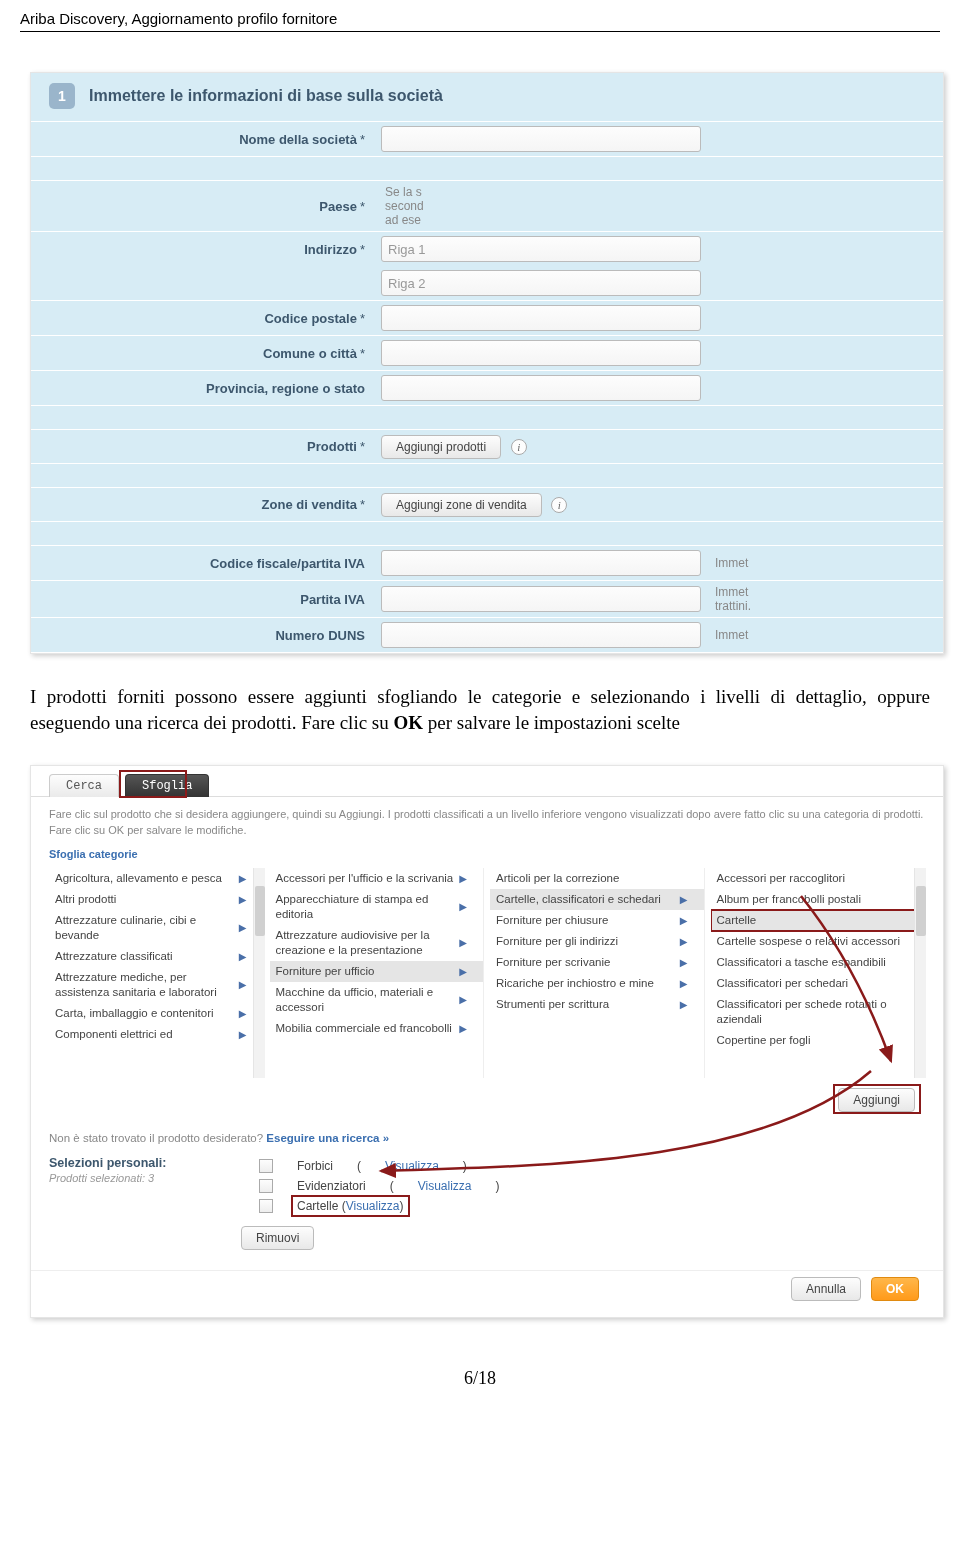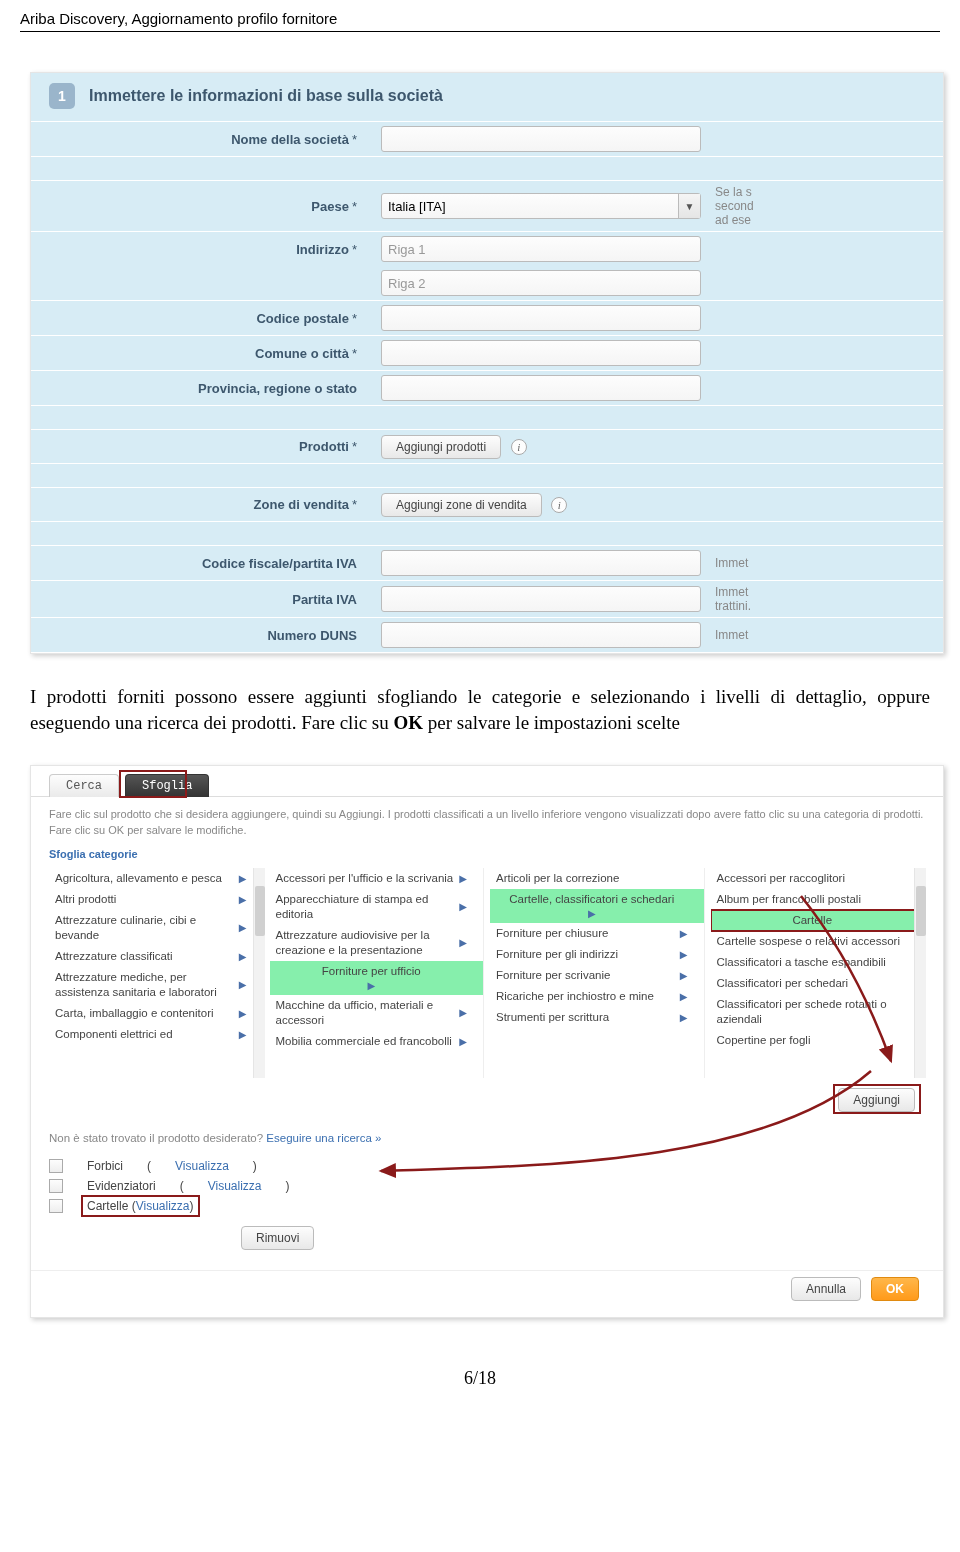--- a/index.html
+++ b/index.html
@@ -7,21 +7,21 @@
   .doc-header { font-size: 15px; padding: 10px 20px 4px 20px; }
   .hr-top { border: none; border-top: 1px solid #000; margin: 0 20px 40px 20px; }
   .screenshot { margin: 0 16px 30px 30px; border: 1px solid #e5e5e5; box-shadow: 2px 2px 5px rgba(0,0,0,0.2); overflow: hidden; }
   .section1 { background: #d7ecf5; }
   .step-row { display: flex; align-items: center; padding: 10px 0 12px 18px; border-bottom: 1px solid #fff; }
   .step-badge { width: 26px; height: 26px; border-radius: 5px; background: #9ab5cb; color: #fff; font-weight: bold; display: flex; align-items: center; justify-content: center; font-size: 14px; margin-right: 14px; }
   .step-title { color: #3d576d; font-weight: bold; font-size: 16px; }
   .form-table { width: 100%; }
   .form-row { display: flex; align-items: center; border-bottom: 1px solid #fff; padding: 4px 0 4px 0; min-height: 34px; }
   .gap-row { height: 24px; background: #d7ecf5; border-bottom: 1px solid #fff; }
-  .form-label { width: 350px; text-align: right; padding-right: 24px; font-weight: bold; color: #3d576d; font-size: 13px; }
+  .form-label { width: 350px; text-align: right; padding-right: 16px; font-weight: bold; color: #3d576d; font-size: 13px; }
   .form-label .ast { color: #3d576d; font-weight: normal; padding-left: 3px; }
   .form-ctl { flex: 0 0 330px; padding-right: 10px; }
   .form-help { color: #888; font-size: 12px; padding-left: 4px; white-space: nowrap; }
   input[type=text], select.std { width: 100%; height: 26px; border: 1px solid #bbb; border-radius: 3px; padding: 2px 6px; font-size: 13px; background: linear-gradient(#fdfdfd,#f5f5f5); }
   input.placeholder { color: #999; }
   select.std { appearance: none; padding-right: 22px; background: linear-gradient(#fdfdfd,#f5f5f5); }
   .select-wrap { position: relative; }
   .select-wrap .arrow { position: absolute; right: 1px; top: 1px; width: 22px; height: 24px; border-left: 1px solid #bbb; background: linear-gradient(#f5f5f5,#e5e5e5); display:flex; align-items:center; justify-content:center; color:#555; font-size:10px; pointer-events:none; }
   .btn { display: inline-block; padding: 4px 14px; border: 1px solid #bbb; border-radius: 4px; background: linear-gradient(#fdfdfd,#e8e8e8); font-size: 12px; color: #444; cursor: pointer; }
   .btn.ok { background: linear-gradient(#ffb74a,#ff9a1a); color: #fff; border-color: #e08a10; font-weight: bold; }
@@ -37,27 +37,27 @@
   .instr-text { color: #888; font-size: 11px; padding: 10px 18px 8px 18px; line-height: 1.4; }
   .subhead { color: #3b6fb0; font-weight: bold; font-size: 11px; padding: 2px 18px 8px 18px; }
   .columns { display: flex; padding: 0 18px 6px 18px; gap: 6px; }
   .col { flex: 1; border: none; position: relative; }
   .col-inner { border-right: 1px solid #eee; height: 210px; overflow: hidden; }
   .scrollbar { position: absolute; right: -1px; top:0; width: 12px; height: 210px; background: #f2f2f2; border-left: 1px solid #e5e5e5; }
   .scrollbar .thumb { position: absolute; left: 1px; width: 10px; background: #d0d0d0; border-radius: 2px; }
   .col ul { list-style: none; }
   .col li { display: flex; align-items: center; justify-content: space-between; font-size: 11.5px; color: #444; padding: 3px 16px 3px 6px; line-height: 1.3; }
   .col li .arrow2 { color: #4a6fa8; font-size: 10px; }
-  .col li.sel { background: #86efac; flex-direction: column; }
+  .col li.sel { background: #e5e5e5; }
   .col li.hl { position: relative; }
   .col li.hl::after { content:""; position:absolute; inset: -1px 2px -1px -1px; border: 2px solid #8a1a1a; pointer-events:none; }
   .aggiungi-row { display:flex; justify-content:flex-end; padding: 4px 28px 10px 0; position: relative; }
   .aggiungi-hl { position:absolute; border:2px solid #8a1a1a; width: 88px; height: 30px; right: 22px; top: 0; pointer-events:none; }
   .not-found { color:#888; font-size:11.5px; padding: 10px 18px 2px 18px; }
-  .not-found a { color:#3b6fb0; font-weight: normal; text-decoration: none; }
+  .not-found a { color:#3b6fb0; font-weight: bold; text-decoration: none; }
   .selez-row { display:flex; padding: 10px 18px 0 18px; gap: 30px; }
   .selez-left { width: 180px; }
   .selez-left .ttl { color:#3d576d; font-weight: bold; font-size:12.5px; }
   .selez-left .sub { color:#999; font-style: italic; font-size:11px; margin-top:2px; }
   .selez-right ul { list-style:none; }
   .selez-right li { display:flex; align-items:center; gap:24px; font-size:12px; color:#444; padding: 3px 0; }
   .selez-right li .cb { width:14px; height:14px; border:1px solid #aaa; background:linear-gradient(#fdfdfd,#eee); }
   .selez-right li a { color:#3b6fb0; text-decoration:none; }
   .selez-right li.hl2 span.visu { position: relative; }
   .selez-right li.hl2 span.visu::after { content:""; position:absolute; left:-6px; right:-6px; top:-4px; bottom:-4px; border:2px solid #8a1a1a; }
@@ -80,26 +80,20 @@
     </div>
 
     <div class="form-table">
       <div class="form-row">
         <div class="form-label"><span>Nome della società</span><span class="ast">*</span></div>
         <div class="form-ctl"><input type="text" style=""></div>
       </div>
       <div class="gap-row"></div>
       <div class="form-row">
         <div class="form-label"><span>Paese</span><span class="ast">*</span></div>
-        <div class="form-ctl">
-          <div class="select-wrap">
-            <select class="std"><option>Italia  [ITA]</option></select>
-            <span class="arrow">▼</span>
-          </div>
-        </div>
         <div class="form-help">
           <span>Se la s</span><br>
           <span>second</span><br>
           <span>ad ese</span>
         </div>
       </div>
       <div class="form-row" style="border-bottom:none;">
         <div class="form-label"><span>Indirizzo</span><span class="ast">*</span></div>
         <div class="form-ctl"><input type="text" class="placeholder" value="Riga 1" style=""></div>
       </div>
@@ -319,20 +313,24 @@
           </marker>
         </defs>
       <path d="M80,10 C120,60 150,120 170,175" stroke="#8a1a1a" stroke-width="2.5" fill="none" marker-end="url(#ah1)"></path>
     </svg>
 
     <div class="not-found">
       <span>Non è stato trovato il prodotto desiderato?  </span><a href="#">Eseguire una ricerca »</a>
     </div>
 
     <div class="selez-row">
+      <div class="selez-left">
+        <div class="ttl">Selezioni personali:</div>
+        <div class="sub">Prodotti selezionati: 3</div>
+      </div>
       <div class="selez-right">
         <ul>
           <li><span class="cb"></span><span>Forbici</span> (<a href="#">Visualizza</a>)</li>
           <li><span class="cb"></span><span>Evidenziatori</span> (<a href="#">Visualizza</a>)</li>
           <li class="hl2">
               <span class="cb"></span>
               <span class="visu"><span>Cartelle</span> (<a href="#">Visualizza</a>)</span>
             </li>
         </ul>
       </div>

